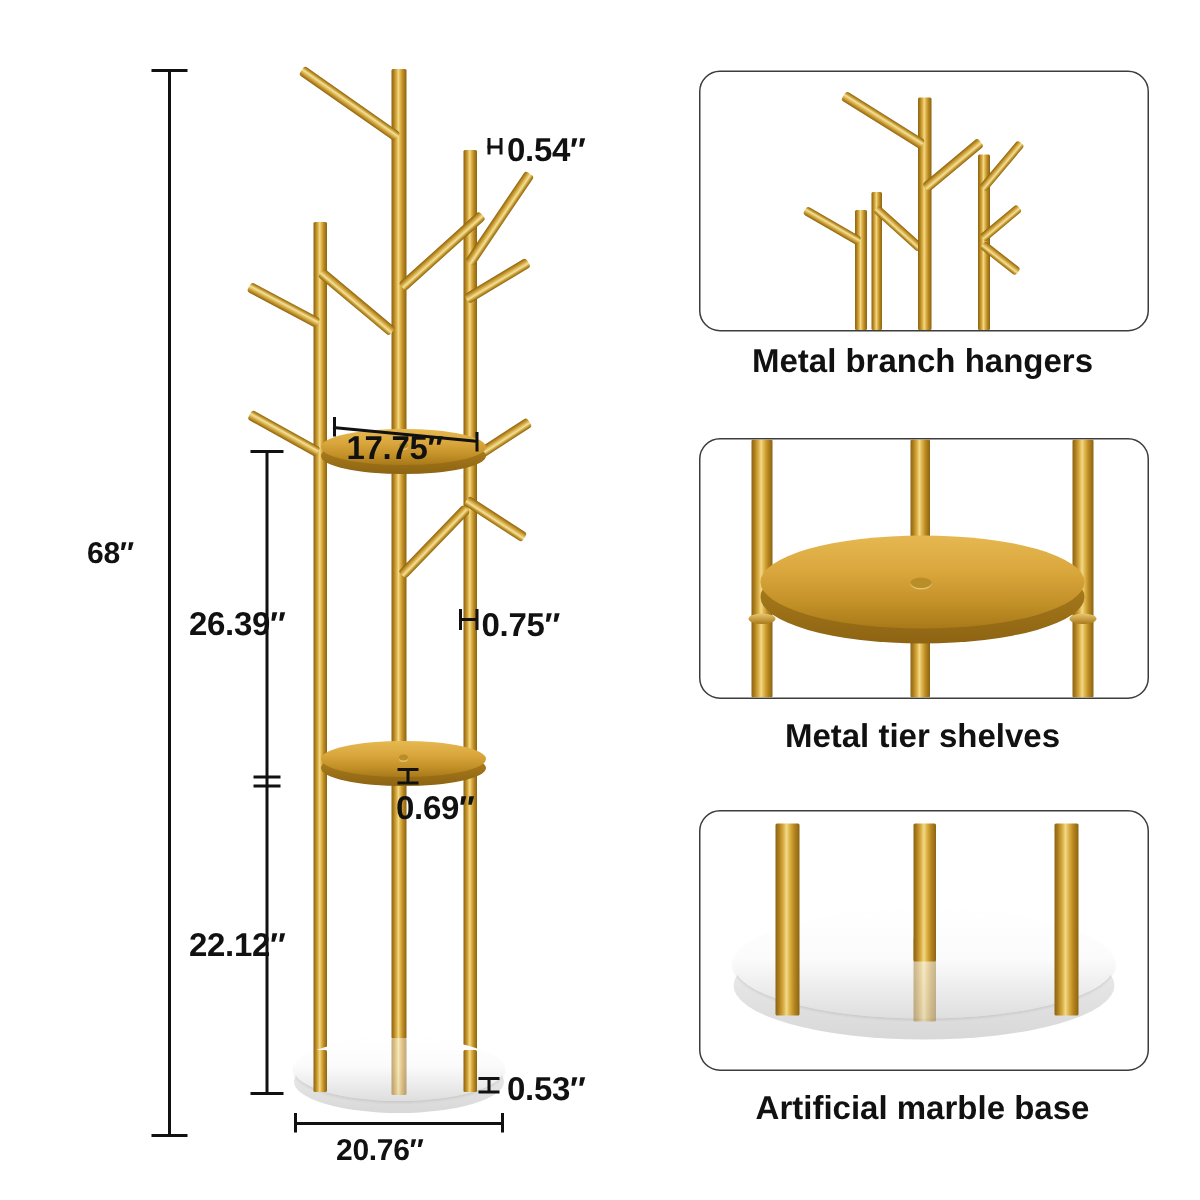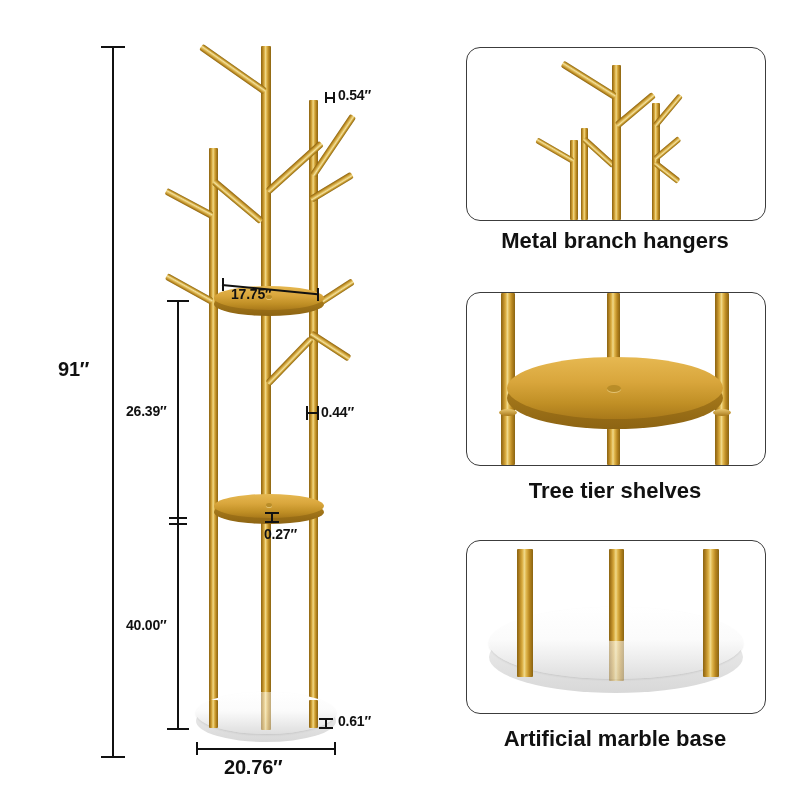--- a/index.html
+++ b/index.html
@@ -13,21 +13,21 @@
   
   .abs{position:absolute;}
 
   
   .dim{
     position:absolute;color:#111;font-weight:700;
     font-family:"Liberation Sans", sans-serif;
     white-space:nowrap;letter-spacing:-0.2px;
   }
   .dim-20{font-size:20px;}
-  .dim-18{font-size:14px;}
+  .dim-18{font-size:22px;}
 
   
   .vline{position:absolute;width:2px;background:#111;}
   .hline{position:absolute;height:2px;background:#111;}
   .cap-h{position:absolute;height:2px;background:#111;}
   .cap-v{position:absolute;width:2px;background:#111;}
 
   
   .pole{
     position:absolute;
@@ -85,33 +85,33 @@
 <body>
 
 <div class="stage">
 
   <div class="abs" style="left:0;top:0;width:455px;height:800px;">
 
     <div>
       <div class="vline" style="left:112px;top:46px;height:712px;"></div>
       <div class="cap-h" style="left:101px;top:46px;width:24px;"></div>
       <div class="cap-h" style="left:101px;top:756px;width:24px;"></div>
-      <div class="dim dim-20" style="left:58px;top:358px;">91″</div>
+      <div class="dim dim-20" style="left:58px;top:358px;">68″</div>
     </div>
 
     <div>
       <div class="vline" style="left:177px;top:300px;height:430px;"></div>
       <div class="cap-h" style="left:167px;top:300px;width:22px;"></div>
       <div class="cap-h" style="left:167px;top:728px;width:22px;"></div>
 
       <div class="cap-h" style="left:169px;top:517px;width:18px;"></div>
       <div class="cap-h" style="left:169px;top:523px;width:18px;"></div>
 
       <div class="dim dim-18" style="left:126px;top:403px;">26.39″</div>
-      <div class="dim dim-18" style="left:126px;top:617px;">40.00″</div>
+      <div class="dim dim-18" style="left:126px;top:617px;">22.12″</div>
     </div>
 
     <div class="abs" style="left:0;top:0;width:455px;height:800px;">
 
       <div class="pole" style="left:209px;top:148px;width:9px;height:580px;"></div>
 
       <div class="pole" style="left:261px;top:46px;width:10px;height:682px;"></div>
 
       <div class="pole" style="left:309px;top:100px;width:9px;height:628px;"></div>
 
@@ -169,35 +169,35 @@
            transform:rotate(5.5deg);transform-origin:0 50%;"></div>
       <div class="cap-v" style="left:222px;top:278px;height:13px;"></div>
       <div class="cap-v" style="left:317px;top:288px;height:13px;"></div>
       <div class="dim dim-18" style="left:231px;top:286px;">17.75″</div>
     </div>
 
     <div>
       <div class="cap-v" style="left:306px;top:406px;height:14px;"></div>
       <div class="cap-h" style="left:306px;top:412px;width:12px;"></div>
       <div class="cap-v" style="left:317px;top:406px;height:14px;"></div>
-      <div class="dim dim-18" style="left:321px;top:404px;">0.44″</div>
+      <div class="dim dim-18" style="left:321px;top:404px;">0.75″</div>
     </div>
 
     <div>
       <div class="cap-h" style="left:265px;top:512px;width:14px;"></div>
       <div class="cap-v" style="left:271px;top:512px;height:10px;"></div>
       <div class="cap-h" style="left:265px;top:521px;width:14px;"></div>
-      <div class="dim dim-18" style="left:264px;top:526px;">0.27″</div>
+      <div class="dim dim-18" style="left:264px;top:526px;">0.69″</div>
     </div>
 
     <div>
       <div class="cap-h" style="left:319px;top:718px;width:14px;"></div>
       <div class="cap-v" style="left:325px;top:718px;height:10px;"></div>
       <div class="cap-h" style="left:319px;top:727px;width:14px;"></div>
-      <div class="dim dim-18" style="left:338px;top:713px;">0.61″</div>
+      <div class="dim dim-18" style="left:338px;top:713px;">0.53″</div>
     </div>
 
     <div>
       <div class="hline" style="left:196px;top:748px;width:140px;"></div>
       <div class="cap-v" style="left:196px;top:742px;height:13px;"></div>
       <div class="cap-v" style="left:334px;top:742px;height:13px;"></div>
       <div class="dim dim-20" style="left:224px;top:756px;">20.76″</div>
     </div>
 
   </div>
@@ -233,21 +233,21 @@
       <div class="shelf-edge" style="left:40px;top:74px;width:216px;height:62px;"></div>
       <div class="shelf" style="left:40px;top:64px;width:216px;height:62px;"></div>
       <div class="shelf-screw" style="left:140px;top:92px;width:14px;height:7px;"></div>
 
       <div class="abs" style="left:32px;top:116px;width:18px;height:7px;border-radius:50%;
            background:linear-gradient(to bottom,#e9c770,#a9791a);"></div>
       <div class="abs" style="left:246px;top:116px;width:18px;height:7px;border-radius:50%;
            background:linear-gradient(to bottom,#e9c770,#a9791a);"></div>
     </div>
   </div>
-  <div class="card-label" style="left:466px;top:478px;width:298px;">Tree tier shelves</div>
+  <div class="card-label" style="left:466px;top:478px;width:298px;">Metal tier shelves</div>
 
   <div class="card" style="left:466px;top:540px;width:298px;height:172px;">
     <div class="clip">
 
       <div class="marble-edge" style="left:22px;top:80px;width:254px;height:72px;"></div>
       <div class="marble" style="left:22px;top:66px;width:254px;height:72px;"></div>
 
       <div class="pole" style="left:50px;top:8px;width:16px;height:128px;"></div>
       <div class="pole" style="left:142px;top:8px;width:15px;height:92px;"></div>
       <div class="pole" style="left:142px;top:84px;width:15px;height:56px;opacity:.45;"></div>

